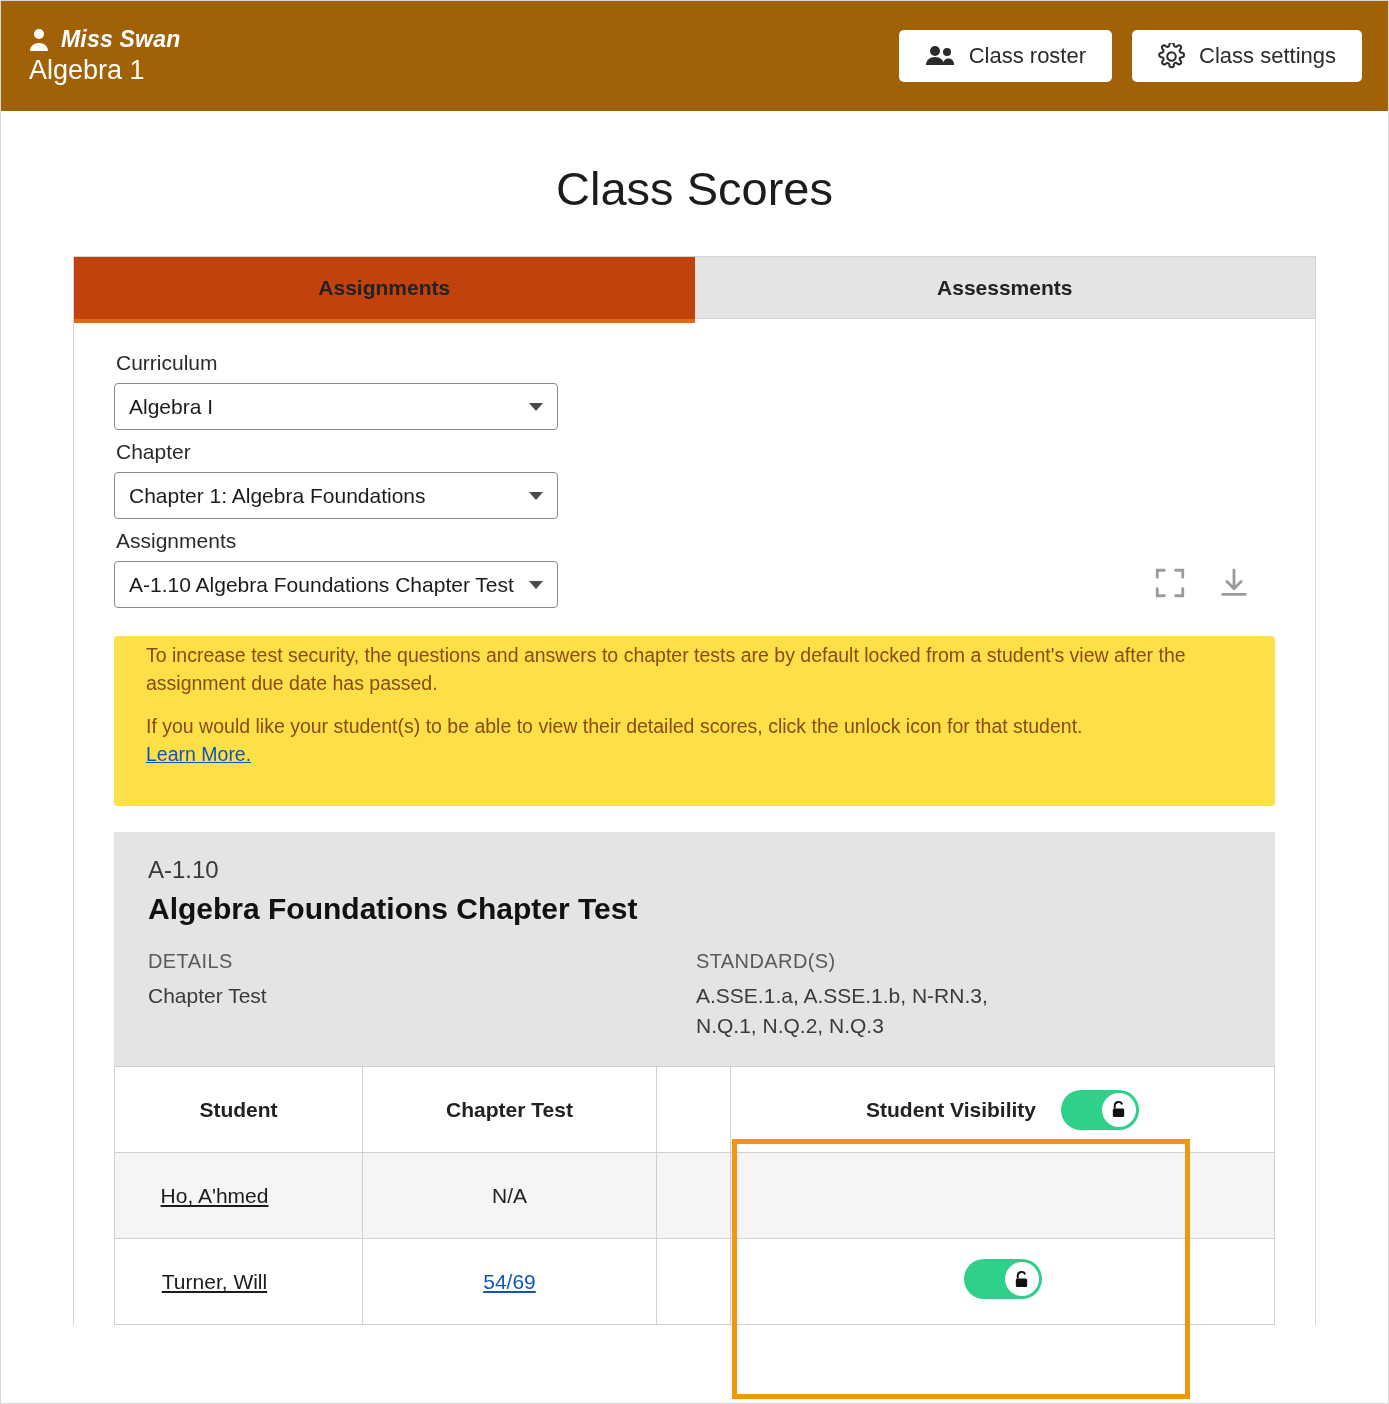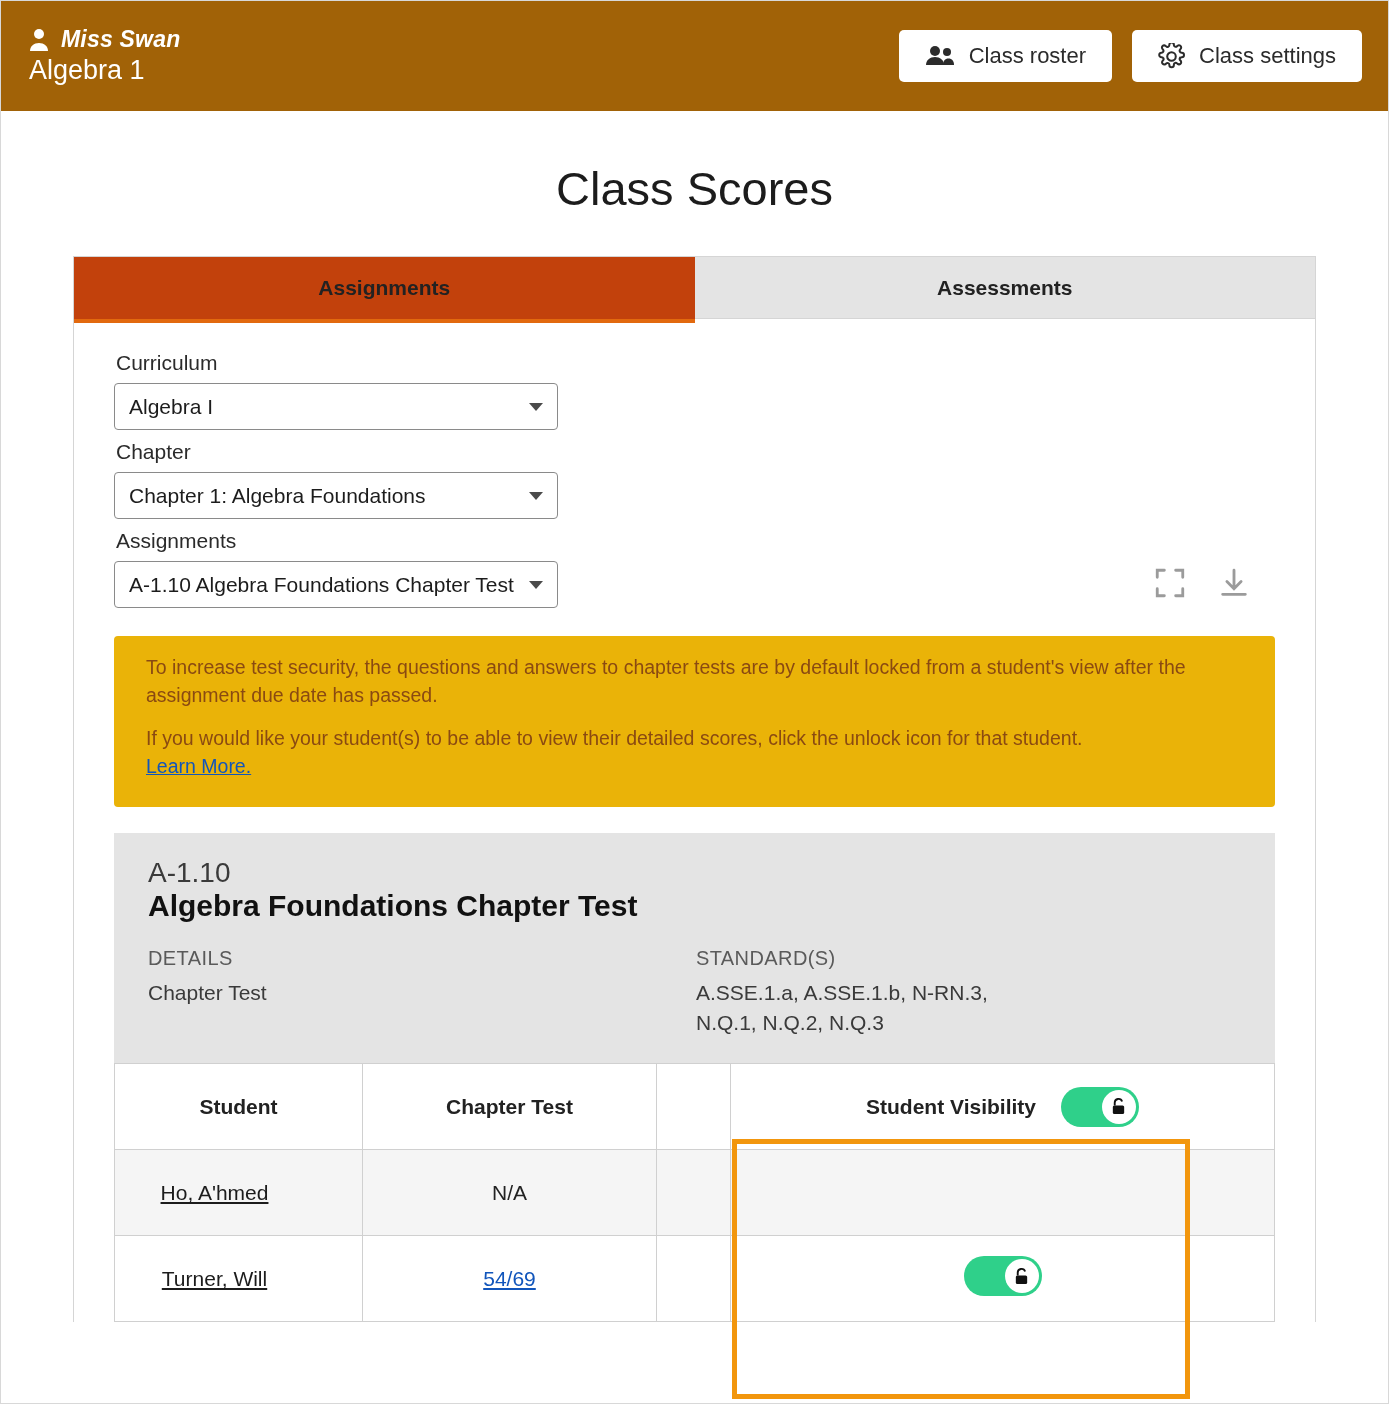--- a/index.html
+++ b/index.html
@@ -129,38 +129,38 @@
     display: flex;
     align-items: center;
     justify-content: space-between;
   }
   .tools { display: flex; gap: 30px; align-items: center; padding-right: 24px; }
   .tool-icon { cursor: pointer; opacity: .75; }
 
   
   .notice {
     margin: 28px 40px 0 40px;
-    background: #eab308;
+    background: #fde047;
     border-radius: 4px;
-    padding: 18px 26px 26px 32px;
+    padding: 6px 26px 26px 32px;
     color: #8a4a12;
     font-size: 19.5px;
     line-height: 1.42;
   }
   .notice p { margin: 0 0 16px 0; }
-  .notice p:last-child { margin-bottom: 0; }
+  .notice p:last-child { margin-bottom: 11px; }
   .notice a { color: #1155bb; text-decoration: underline; }
 
   
   .detail-wrap { margin: 26px 40px 0 40px; }
   .detail-box {
     background: #e4e4e4;
     padding: 24px 34px 26px 34px;
   }
-  .detail-code { font-size: 28px; color: #3a3a3a; margin-bottom: 0; }
+  .detail-code { font-size: 24px; color: #3a3a3a; margin-bottom: 8px; }
   .detail-title { font-size: 30px; font-weight: bold; color: #111; margin-bottom: 24px; }
   .detail-cols { display: flex; }
   .detail-col-left { width: 548px; }
   .detail-head {
     font-size: 20px;
     color: #5a5a5a;
     letter-spacing: .4px;
     margin-bottom: 8px;
   }
   .detail-val { font-size: 21px; color: #3a3a3a; line-height: 1.42; }

